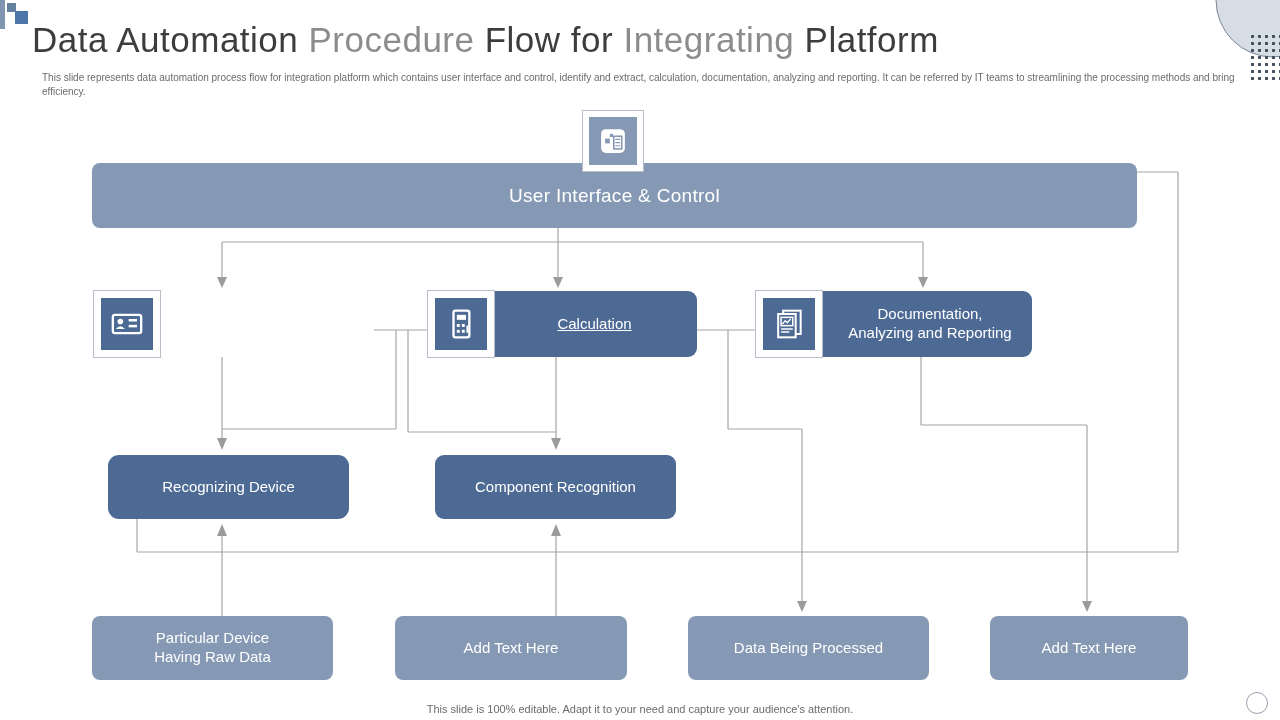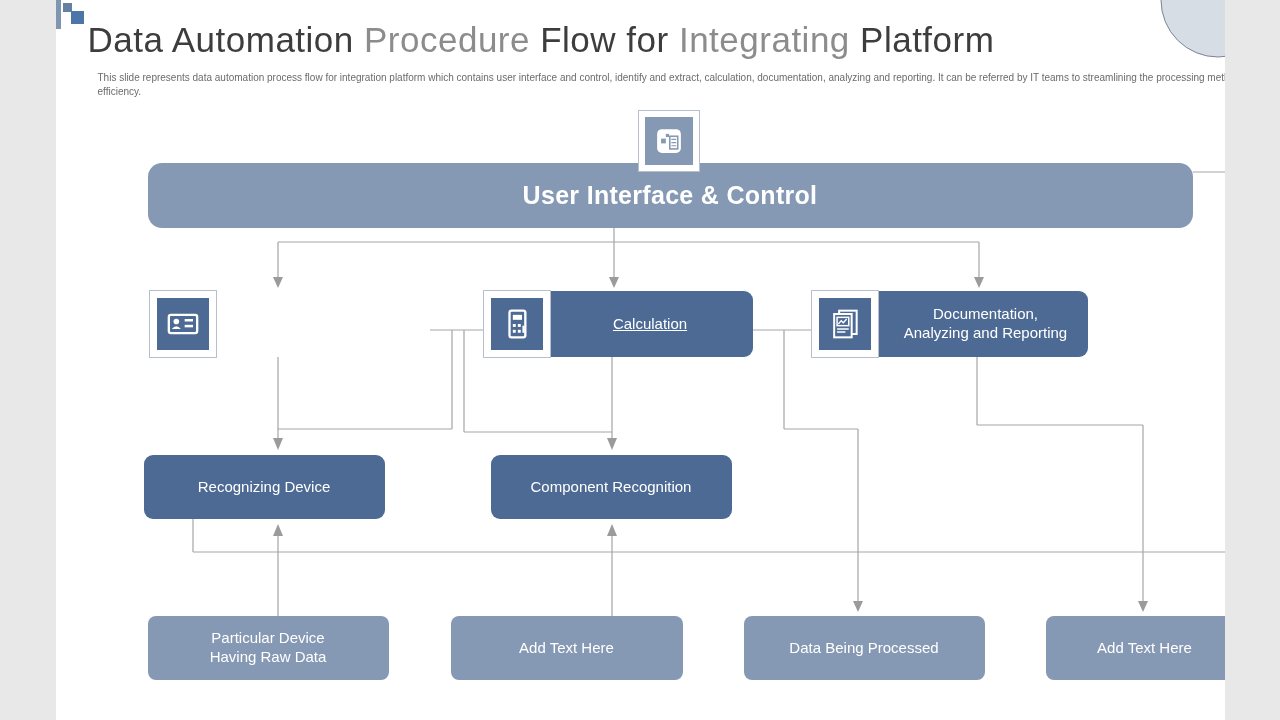--- a/index.html
+++ b/index.html
@@ -1,16 +1,16 @@
 <!DOCTYPE html>
 <html style="--dark-box: #4d6a94; --light-box: #8699b4; --line-color: #a6a6a6; --arrow-color: #9b9b9b; --title-dark: #3d3d3d; --title-muted: #8c8c8c; --text-muted: #6b6b6b;"><head>
 <meta charset="utf-8">
 <style>
   html,body{margin:0;padding:0;background:#e8e8e8;font-family:"Liberation Sans",sans-serif;}
-  #slide{position:relative;width:1169px;height:720px;background:#ffffff;overflow:hidden;margin:0 auto;}
+  #slide{position:relative;width:1280px;height:720px;background:#ffffff;overflow:hidden;margin:0 auto;}
 
   
   .accent-bar{position:absolute;left:0;top:0;width:5px;height:29px;background:#8096b0;}
   .sq1{position:absolute;left:7px;top:3px;width:9px;height:9px;background:#64819f;}
   .sq2{position:absolute;left:15px;top:11px;width:13px;height:13px;background:#4c76a9;}
   .corner-svg{position:absolute;right:0;top:0;pointer-events:none;}
   .dot-grid{position:absolute;left:1249px;top:33px;width:33px;height:47px;
     background-image:radial-gradient(circle,#44505e 1.4px,transparent 1.6px);
     background-size:7px 7px;}
   .mini-circle{position:absolute;left:1246px;top:692px;width:20px;height:20px;border:1px solid #97a1ad;border-radius:50%;background:#fff;}
@@ -18,21 +18,21 @@
   
   .page-title{position:absolute;left:32px;top:20px;width:1160px;font-size:35px;font-weight:400;letter-spacing:.5px;white-space:nowrap;}
   .t-dark{color:var(--title-dark);}
   .t-muted{color:var(--title-muted);}
   .page-desc{position:absolute;left:32px;top:71px;width:1195px;font-size:10px;line-height:1.4;color:var(--text-muted);margin-left:10px;}
 
   
   .node{position:absolute;z-index:2;display:flex;align-items:center;justify-content:center;
     color:#fff;text-align:center;box-sizing:border-box;}
   .node-label{white-space:pre-line;line-height:1.25;}
-  .bar{background:var(--light-box);border-radius:14px;font-size:25px;font-weight:700;letter-spacing:.3px;}
+  .bar{background:var(--light-box);border-radius:8px;font-size:19px;font-weight:400;letter-spacing:.3px;}
   .dark{background:var(--dark-box);border-radius:9px;font-size:15px;}
   .light{background:var(--light-box);border-radius:8px;font-size:15px;}
 
   .tile{position:absolute;z-index:3;box-sizing:border-box;background:#fff;border:1px solid #b7bfca;
     display:flex;align-items:center;justify-content:center;}
   .tile-inner{display:flex;align-items:center;justify-content:center;width:100%;height:100%;}
   .tile-dark .tile-inner{background:var(--dark-box);}
   .tile-light .tile-inner{background:var(--light-box);}
 
   svg.connectors{position:absolute;left:0;top:0;z-index:1;}
@@ -133,36 +133,37 @@
         <path d="M16 24 l3.5,-4 l2.5,2.5 l4,-4.5" fill="none" stroke="#fff" stroke-width="1.6"></path>
         <path d="M14.5 30 h14 M14.5 33.5 h10" stroke="#fff" stroke-width="1.8"></path>
       </svg>
     </div>
   </div>
   <div class="node dark" style="left:788px;top:291px;width:244px;height:66px;padding-left:40px;">
     <span class="node-label">Documentation,
 Analyzing and Reporting</span>
   </div>
 
-  <div class="node dark" style="left:88px;top:455px;width:241px;height:64px;">
+  <div class="node dark" style="left:108px;top:455px;width:241px;height:64px;border-radius:11px;">
     <span class="node-label">Recognizing Device</span>
   </div>
   <div class="node dark" style="left:435px;top:455px;width:241px;height:64px;">
     <span class="node-label">Component Recognition</span>
   </div>
 
   <div class="node light" style="left:92px;top:616px;width:241px;height:64px;">
     <span class="node-label">Particular Device
 Having Raw Data</span>
   </div>
   <div class="node light" style="left:395px;top:616px;width:232px;height:64px;">
     <span class="node-label">Add Text Here</span>
   </div>
   <div class="node light" style="left:688px;top:616px;width:241px;height:64px;">
     <span class="node-label">Data Being Processed</span>
   </div>
   <div class="node light" style="left:990px;top:616px;width:198px;height:64px;">
     <span class="node-label">Add Text Here</span>
   </div>
 
+  <div class="footer-note">This slide is 100% editable. Adapt it to your need and capture your audience's attention.</div>
   <div class="mini-circle"></div>
 
 </div>
 
 </body></html>

